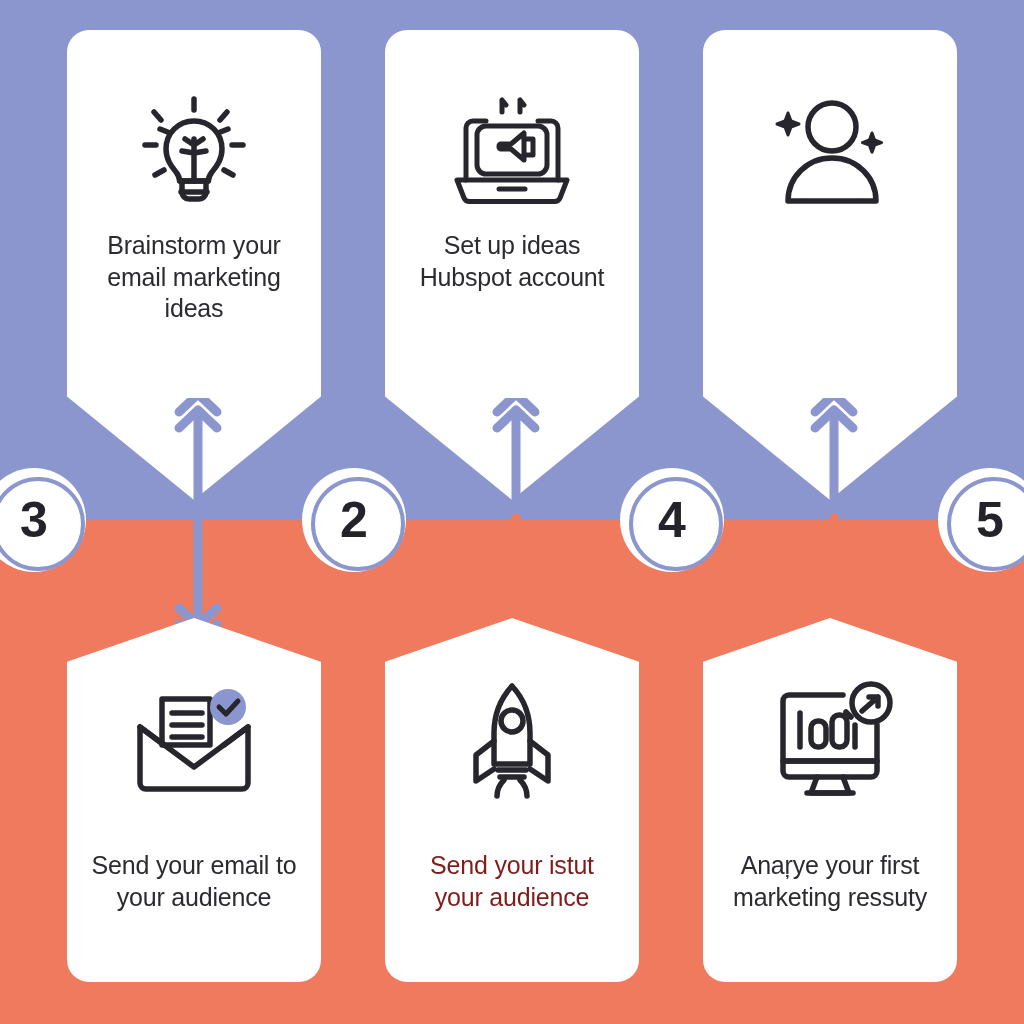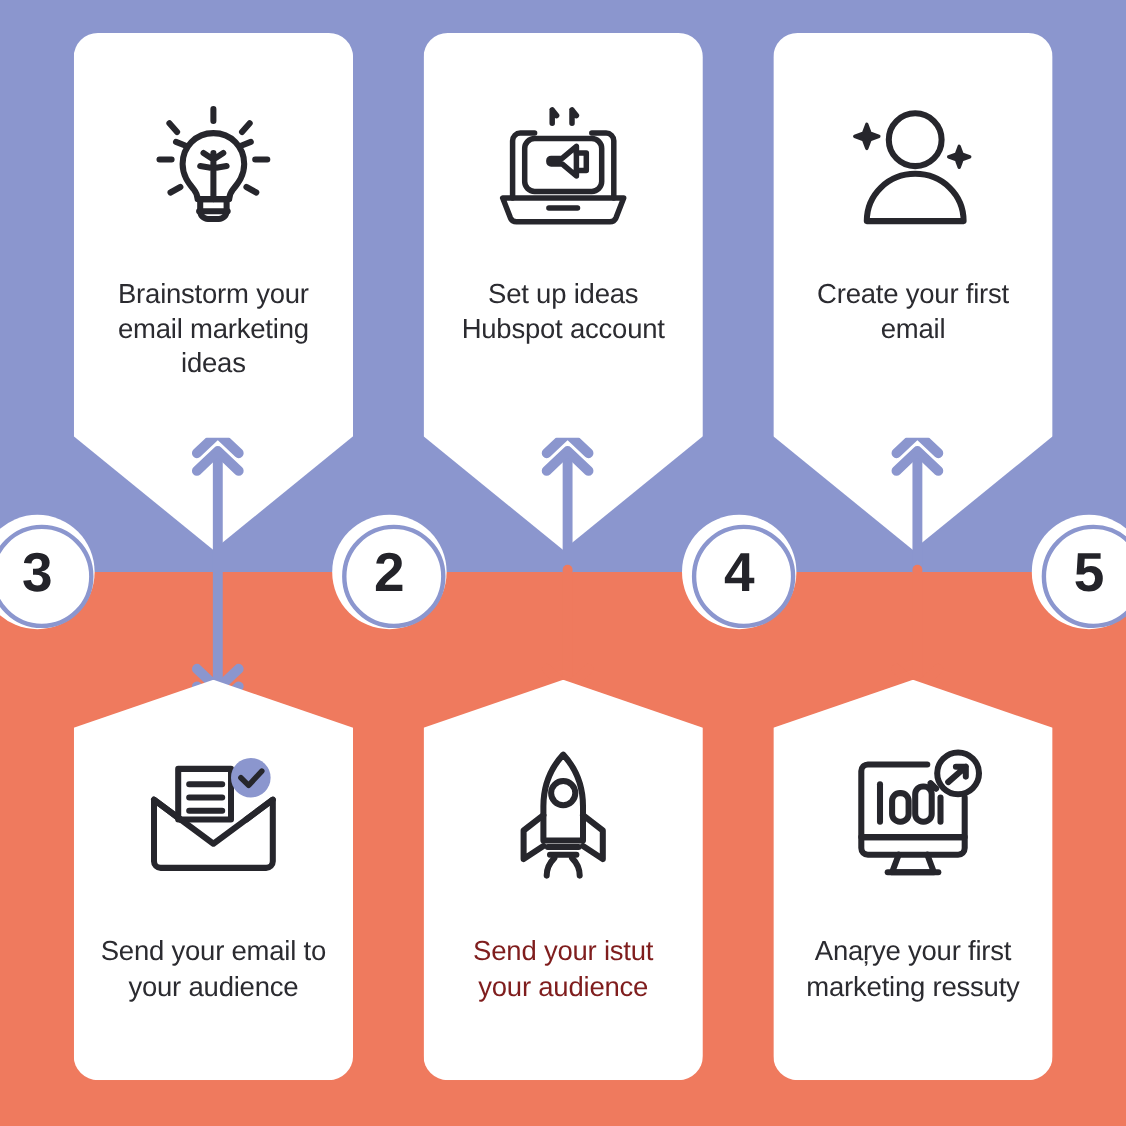--- a/index.html
+++ b/index.html
@@ -66,21 +66,21 @@
 
   .icon-wrap {
     width: 130px;
     height: 120px;
     display: flex;
     align-items: center;
     justify-content: center;
   }
 
   .card-label {
-    margin-top: 40px;
+    margin-top: 18px;
     width: 210px;
     text-align: center;
     font-size: 25px;
     line-height: 1.26;
     color: #2b2b30;
     letter-spacing: -0.2px;
   }
   .card-bottom .card-label { margin-top: 50px; }
   .label-accent { color: #7f1d1d; }
 
@@ -165,21 +165,20 @@
 
   <div class="card card-top col-3">
     <div class="icon-wrap">
       <svg width="126" height="110" viewBox="0 0 126 110" fill="none" stroke="#26262c" stroke-width="5.5" stroke-linecap="round" stroke-linejoin="round">
         <circle cx="65" cy="30" r="24"></circle>
         <path d="M21 104c0-24 19.5-43 44-43s44 19 44 43H21z"></path>
         <path d="M21 16l3 8 8 3-8 3-3 8-3-8-8-3 8-3 3-8z" fill="#26262c" stroke-width="3"></path>
         <path d="M105 36l2.6 7 7 2.6-7 2.6-2.6 7-2.6-7-7-2.6 7-2.6 2.6-7z" fill="#26262c" stroke-width="3"></path>
       </svg>
     </div>
-    <div class="card-label">Create your first email</div>
   </div>
 
   <div class="arrow arrow-1">
     <svg width="70" height="240" viewBox="0 0 70 240" fill="none" stroke-linecap="round" stroke-linejoin="round">
       <line x1="35" y1="16" x2="35" y2="224" stroke="#8b96ce" stroke-width="9"></line>
       <polyline points="16,30 35,12 54,30" stroke="#8b96ce" stroke-width="9"></polyline>
       <polyline points="16,14 35,-4 54,14" stroke="#8b96ce" stroke-width="9"></polyline>
       <polyline points="16,210 35,228 54,210" stroke="#8b96ce" stroke-width="9"></polyline>
       <polyline points="16,226 35,244 54,226" stroke="#8b96ce" stroke-width="9"></polyline>
     </svg>

